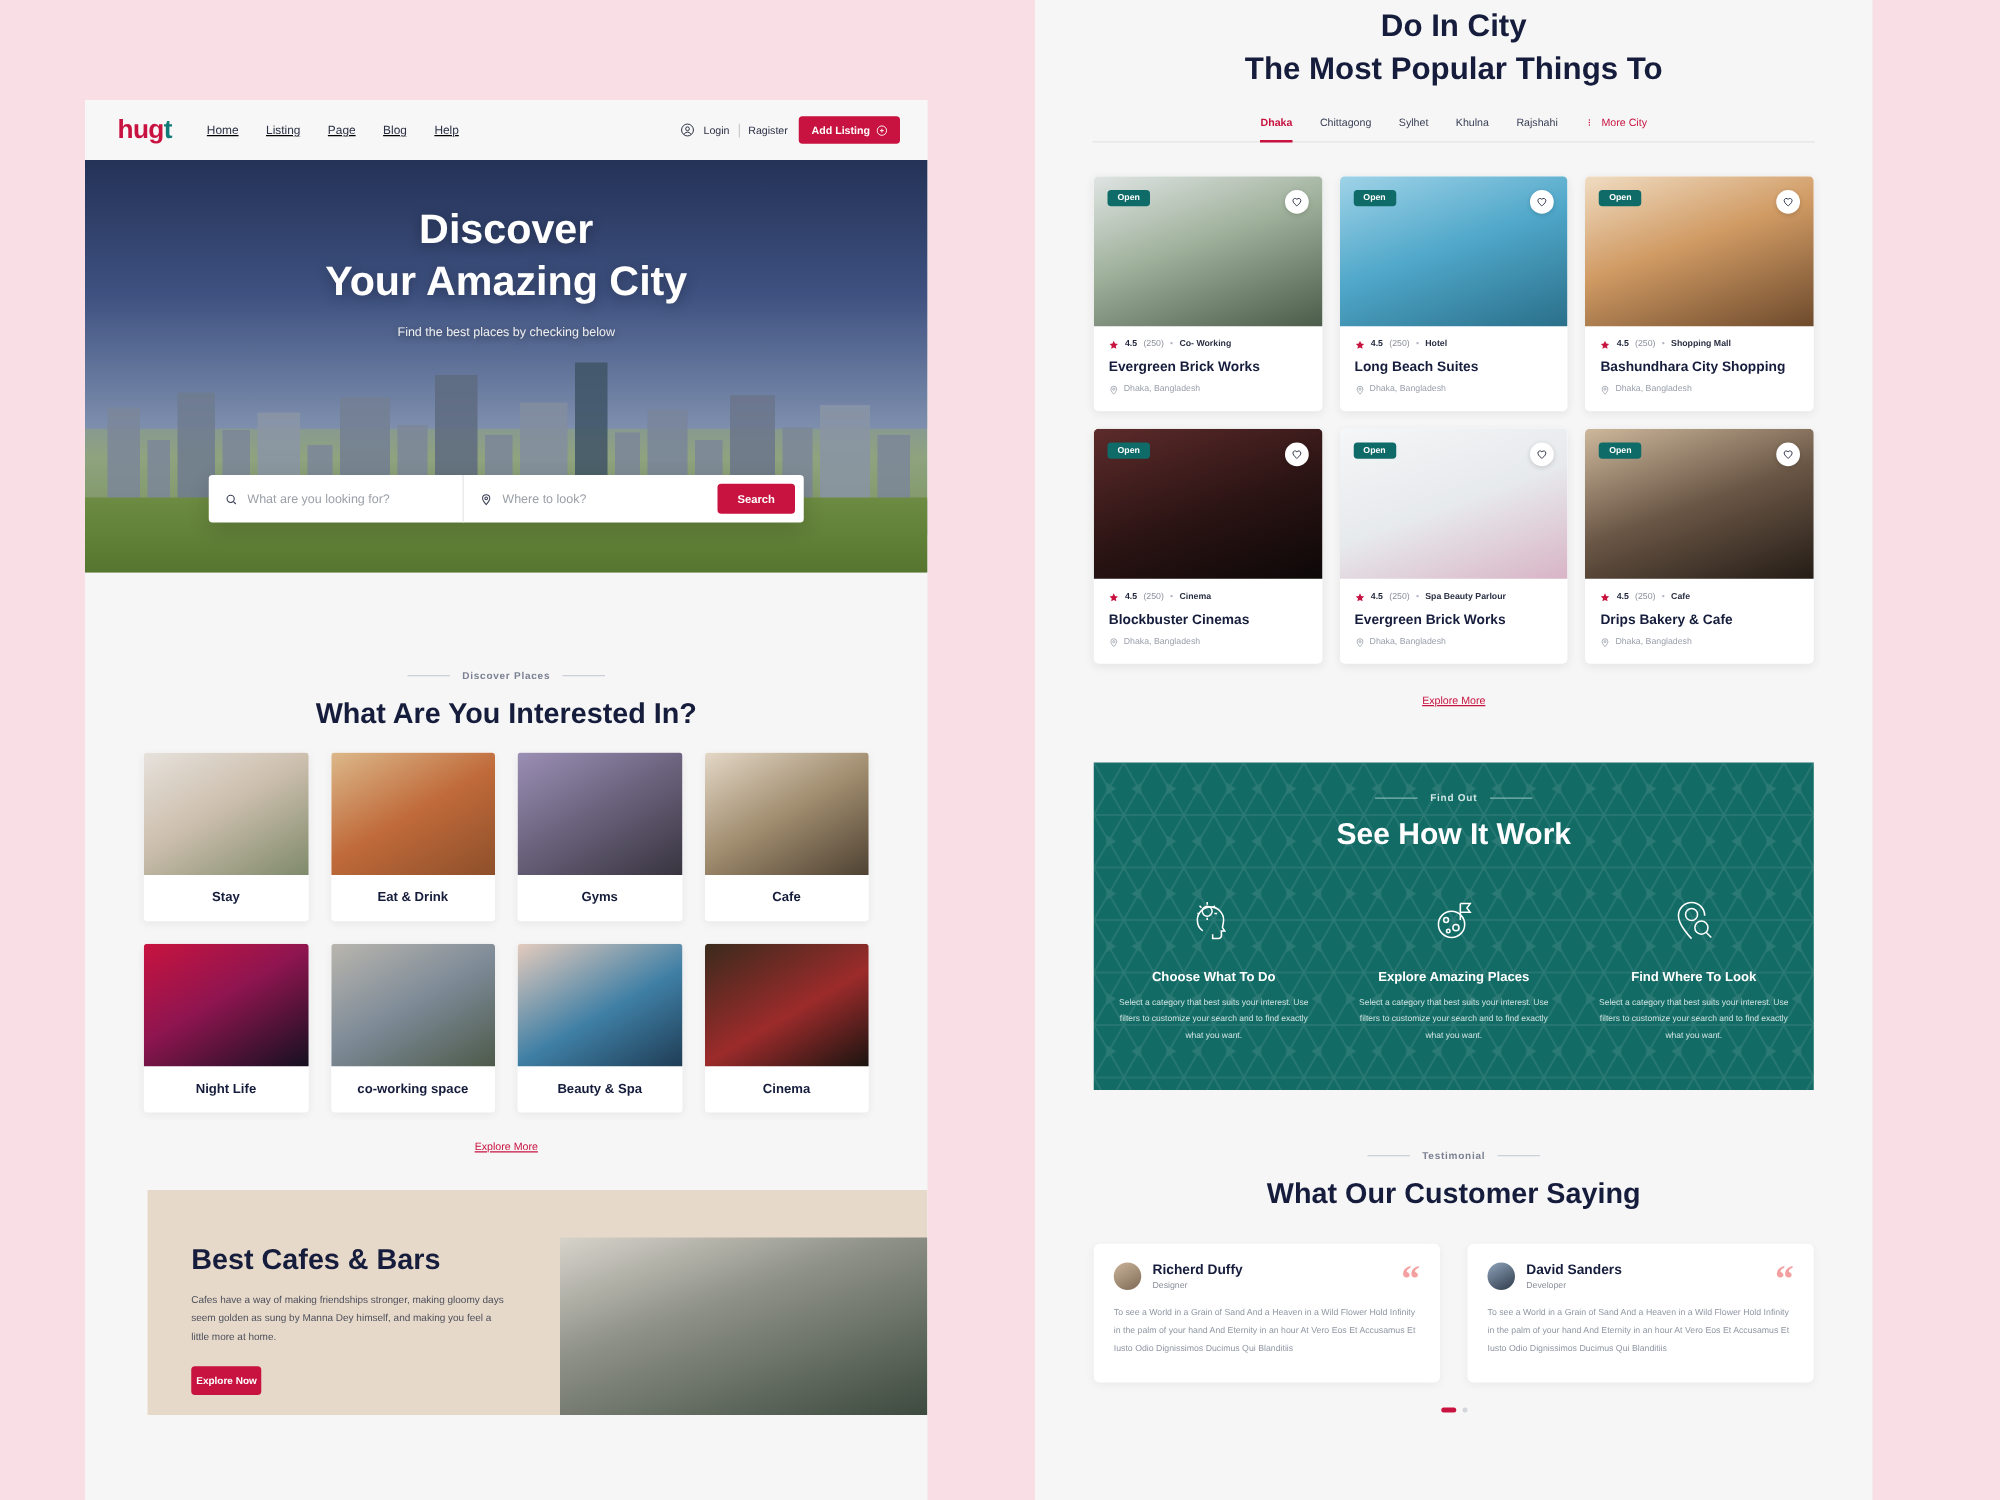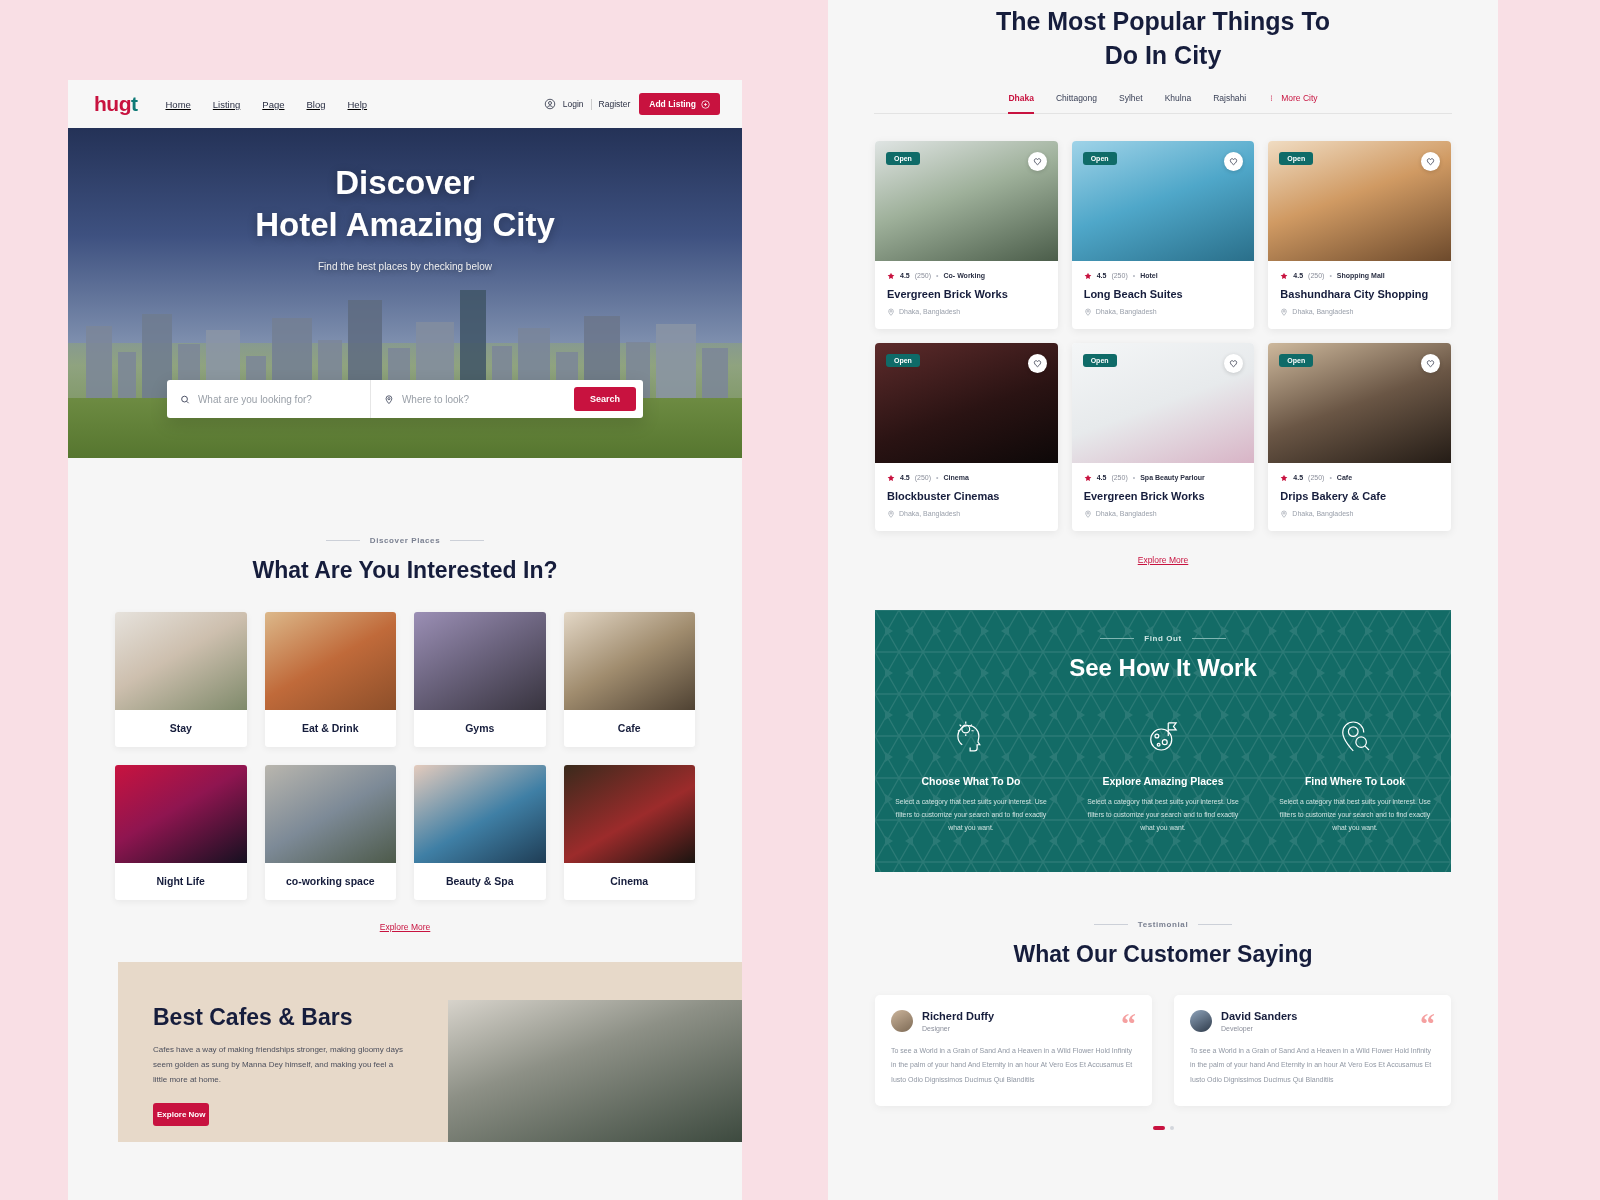--- a/index.html
+++ b/index.html
@@ -104,21 +104,21 @@
   .eyebrow::before, .eyebrow::after {
     content: ""; width: 34px; height: 1px; background: #ccd0d8;
   }
   .sec-title {
     text-align: center; font-size: 23px; font-weight: 700; color: #161d3c; margin-top: 12px;
   }
 
   
   .interest-grid {
     display: grid; grid-template-columns: repeat(4, 1fr); gap: 18px;
-    padding: 0 47px; margin-top: 28px;
+    padding: 0 47px; margin-top: 18px;
   }
   .icard {
     background: #fff; border-radius: 3px; overflow: hidden;
     box-shadow: 0 2px 7px rgba(0,0,0,.06);
   }
   .icard .thumb { height: 98px; background-size: cover; }
   .icard .lbl {
     text-align: center; font-size: 10.5px; font-weight: 600; color: #161d3c;
     padding: 12px 2px 13px;
   }
@@ -312,21 +312,21 @@
         <div class="bld" style="left:558px;width:24px;height:76px;"></div>
         <div class="bld" style="left:588px;width:40px;height:94px;background:#8a94a5;"></div>
         <div class="bld" style="left:634px;width:26px;height:70px;"></div>
       </div>
       <div class="hero-water"></div>
       <div class="hero-grass"></div>
 
       <div class="hero-content">
         <div class="hero-title">
           <div>Discover</div>
-          <div>Hotel Amazing City</div>
+          <div>Your Amazing City</div>
         </div>
         <div class="hero-sub">Find the best places by checking below</div>
       </div>
 
       <div class="searchbar">
         <div class="sfield">
           <svg width="11" height="11" viewBox="0 0 24 24" fill="none" stroke="#3a4157" stroke-width="2.2">
             <circle cx="11" cy="11" r="7"></circle>
               <path d="M16.5 16.5L21 21"></path>
           </svg>
@@ -390,22 +390,22 @@
       <h3>Best Cafes &amp; Bars</h3>
       <p>Cafes have a way of making friendships stronger, making gloomy days seem golden as sung by Manna Dey himself, and making you feel a little more at home.</p>
       <button class="cafes-btn">Explore Now</button>
       <div class="cafes-img"></div>
     </div>
   </div>
 
   <div class="right-panel">
 
     <div class="rp-title">
+      <div>Do In City</div>
       <div>The Most Popular Things To</div>
-      <div>Do In City</div>
     </div>
 
     <div class="city-tabs">
       <button class="city-tab active">Dhaka</button>
       <button class="city-tab">Chittagong</button>
       <button class="city-tab">Sylhet</button>
       <button class="city-tab">Khulna</button>
       <button class="city-tab">Rajshahi</button>
       <button class="city-tab more">
         <svg width="7" height="10" viewBox="0 0 24 24" fill="#c8123f">

